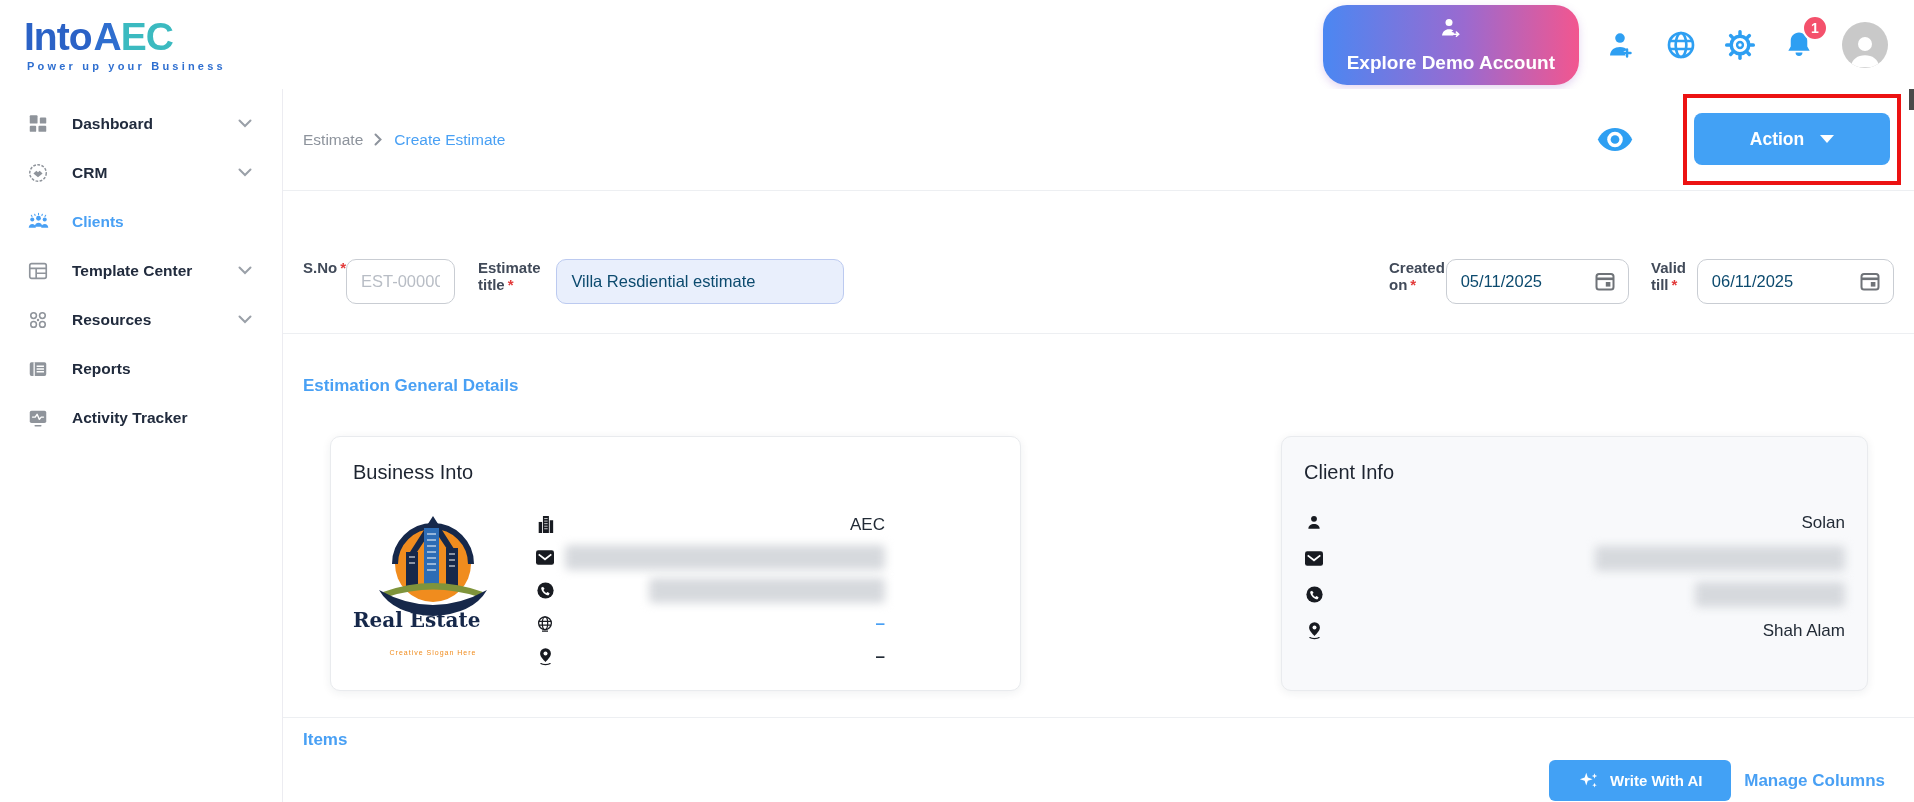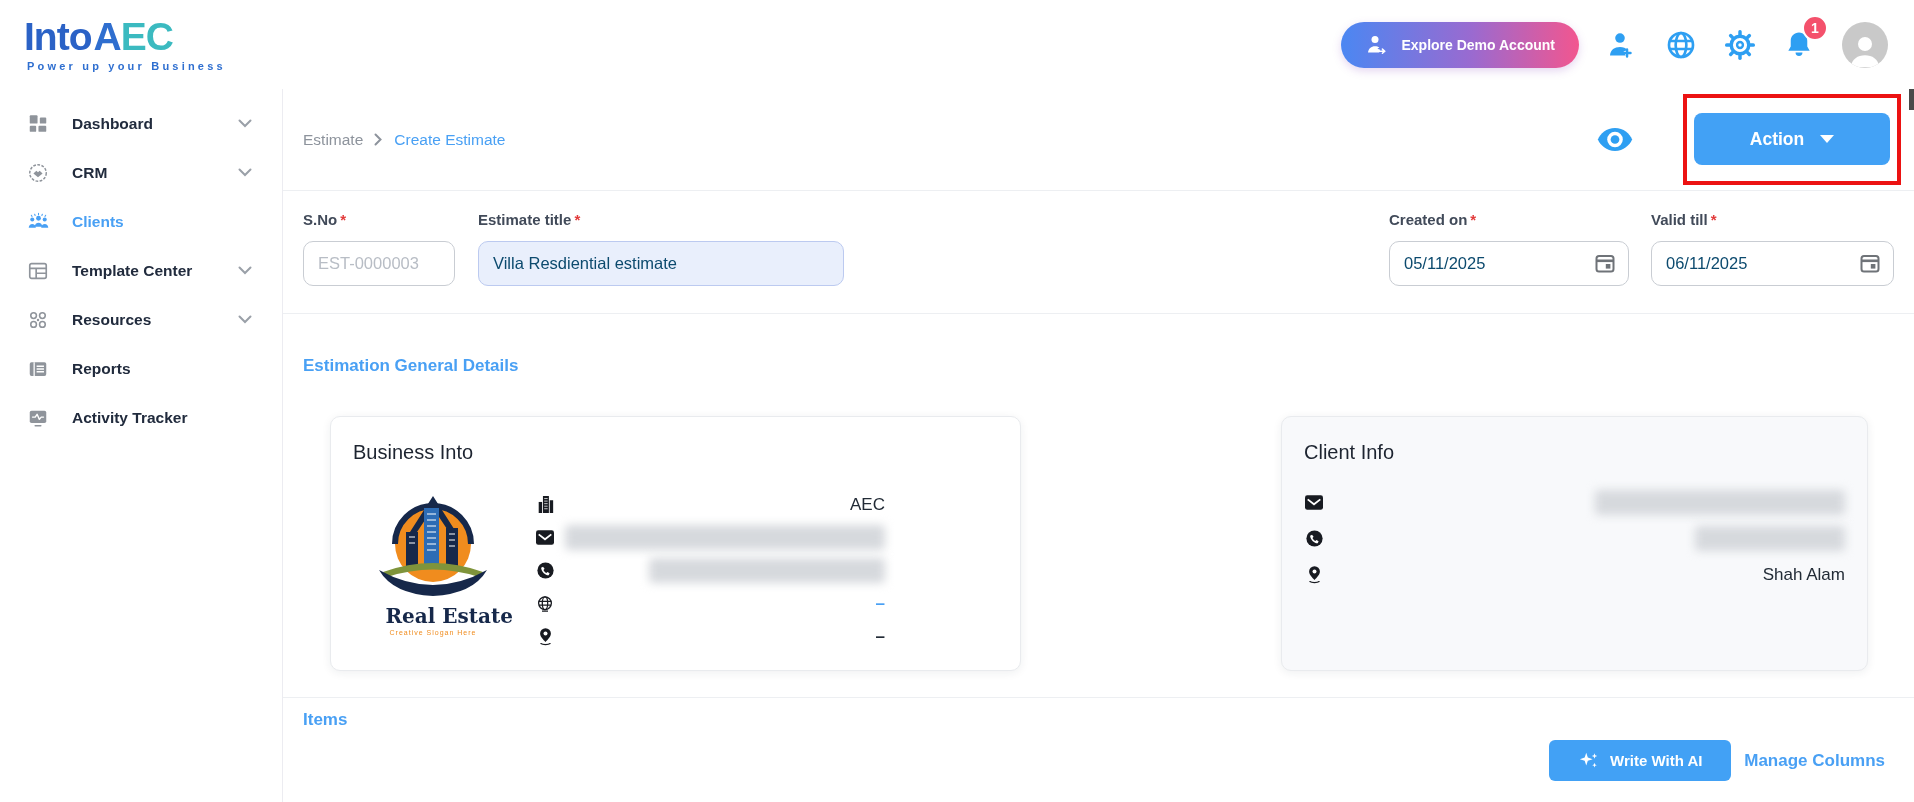--- a/index.html
+++ b/index.html
@@ -9,24 +9,24 @@
   
   .top-header { height:89px; display:flex; align-items:center; justify-content:space-between; padding:0 26px 0 24px; background:#fff; }
   .logo-wrap { display:flex; flex-direction:column; cursor:pointer; }
   .brand-line { display:flex; align-items:flex-start; font-weight:bold; font-size:39px; letter-spacing:-1px; line-height:1; }
   .brand-into { color:#2b62c6; }
   .brand-a { color:#2f6ecf; margin-left:2px; }
   .brand-ec { color:#3bbac0; }
   .logo-tagline { font-size:11px; font-weight:bold; color:#2f6fd0; letter-spacing:3.2px; margin-top:4px; padding-left:3px; white-space:nowrap; }
 
   .header-right { display:flex; align-items:center; gap:27px; }
-  .demo-btn { display:flex; align-items:center; gap:12px; color:#fff; font-weight:bold; font-size:14px;
+  .demo-btn { display:flex; align-items:center; gap:12px; color:#fff; font-weight:bold; font-size:19px;
               padding:11px 24px; border-radius:24px; border:none; cursor:pointer;
               background:linear-gradient(90deg,#4b87f2 0%,#9a6ad0 55%,#f2568f 100%);
-              box-shadow:0 3px 8px rgba(150,90,200,.25); }
+              box-shadow:0 3px 8px rgba(150,90,200,.25);flex-direction:column; }
   .hicon-btn { background:none; border:none; cursor:pointer; display:flex; align-items:center; color:#2e9ff2; }
   .bell-wrap { position:relative; }
   .badge { position:absolute; top:-14px; right:-13px; width:26px; height:26px; border-radius:50%;
            background:#f4516c; color:#fff; font-size:14px; font-weight:bold;
            display:flex; align-items:center; justify-content:center; border:2px solid #fff; }
   .avatar { width:46px; height:46px; border-radius:50%; background:#c9c9c9; overflow:hidden;
             display:flex; align-items:flex-end; justify-content:center; cursor:pointer; border:none; }
 
   
   .app-body { display:flex; height:713px; }
@@ -50,21 +50,21 @@
   .action-annotation { border:4px solid #ec1212; padding:15px 7px 16px; }
   .action-btn { width:196px; height:52px; background:#42a1f5; color:#fff; border:none; border-radius:8px;
                 font-size:17.5px; font-weight:bold; font-family:inherit; display:flex; align-items:center;
                 justify-content:center; gap:16px; cursor:pointer; }
   .caret { width:0; height:0; border-left:7px solid transparent; border-right:7px solid transparent; border-top:8px solid #fff; }
 
   .divider { height:1px; background:#edeff2; }
 
   
   .form-row { display:flex; padding:20px 20px 27px 20px; }
-  .field { display:flex; flex-direction:column; }
+  .field { display:flex; flex-direction:row;margin-top:48px; }
   .field label { font-size:15px; font-weight:600; color:#414a59; margin-bottom:13px; }
   .req { color:#e23b3b; margin-left:3px; }
   .inp { height:45px; border:1px solid #c9cdd3; border-radius:10px; padding:0 14px; font-size:16.5px;
          color:#0c4a6e; font-family:inherit; background:#fff; width:100%; }
   .inp::placeholder { color:#b8bdc5; }
   .f-sno { width:152px; margin-right:23px; }
   .f-title { width:366px; }
   .f-title .inp { background:#e9effc; border-color:#bccaf0; }
   .spacer { flex:1; }
   .f-created { width:240px; margin-right:22px; }
@@ -77,21 +77,21 @@
   .general-head { margin:42px 0 0 20px; }
 
   
   .cards-row { display:flex; justify-content:space-between; padding:0 46px 0 47px; margin-top:40px; }
   .card { width:691px; height:255px; border:1px solid #e9ebee; border-radius:10px;
           box-shadow:0 2px 10px rgba(30,40,60,.07); background:#fff; padding:24px 22px; }
   .card.client { width:587px; background:#f8f9fb; }
   .card-title { font-size:20px; color:#1d2430; font-weight:500; }
   .biz-content { display:flex; margin-top:26px; gap:22px; }
   .biz-logo { width:160px; height:155px; position:relative; flex:none; }
-  .biz-logo .lg-title { position:absolute; left:0; right:0; top:114px; text-align:right;
+  .biz-logo .lg-title { position:absolute; left:0; right:0; top:98px; text-align:left;
           font-family:"DejaVu Serif","Liberation Serif",serif; font-weight:bold; font-size:20px; color:#16284a; }
   .biz-logo .lg-tag { position:absolute; left:0; right:0; top:139px; text-align:center; font-size:7px;
           color:#f08c1e; letter-spacing:1px; }
   .info-col { display:flex; flex-direction:column; gap:8px; padding-top:2px; }
   .info-row { display:flex; align-items:center; gap:10px; min-height:25px; font-size:17px; font-weight:500; color:#222b36;justify-content:space-between; }
   .info-ic { width:20px; display:flex; justify-content:center; color:#181b21; flex:none; }
   .blur-bar { height:25px; border-radius:4px; background:#d6d9dd; filter:blur(5px); }
   .bw-320 { width:320px; } .bw-236 { width:236px; } .bw-250 { width:250px; } .bw-150 { width:150px; }
   .dash-link { color:#49a0f4; font-weight:bold; cursor:pointer; }
   .dash-plain { color:#222b36; font-weight:bold; }
@@ -446,20 +446,29 @@
             </div>
           </div>
         </div>
       </section>
 
       <section class="card client">
         <h3 class="card-title">Client Info</h3>
         <div class="info-col client-col" style="gap:11px;">
           <div class="info-row">
             <span class="info-ic">
+              <svg width="16" height="17" viewBox="0 0 24 24" fill="#181b21">
+                  <circle cx="12" cy="6.5" r="4.4"></circle>
+                  <path d="M3.5 21.5c0-4.8 3.8-7.3 8.5-7.3s8.5 2.5 8.5 7.3z"></path>
+                </svg>
+            </span>
+            <span>Solan</span>
+          </div>
+          <div class="info-row">
+            <span class="info-ic">
               <svg width="18" height="15" viewBox="0 0 20 16">
                   <rect x="0" y="0" width="20" height="16" rx="2.5" fill="#181b21"></rect>
                   <path d="M3 4.5l7 5.5 7-5.5" fill="none" stroke="#fff" stroke-width="2"></path>
                 </svg>
             </span>
             <span class="blur-bar bw-250"></span>
           </div>
           <div class="info-row">
             <span class="info-ic">
               <svg width="17" height="17" viewBox="0 0 22 22">

